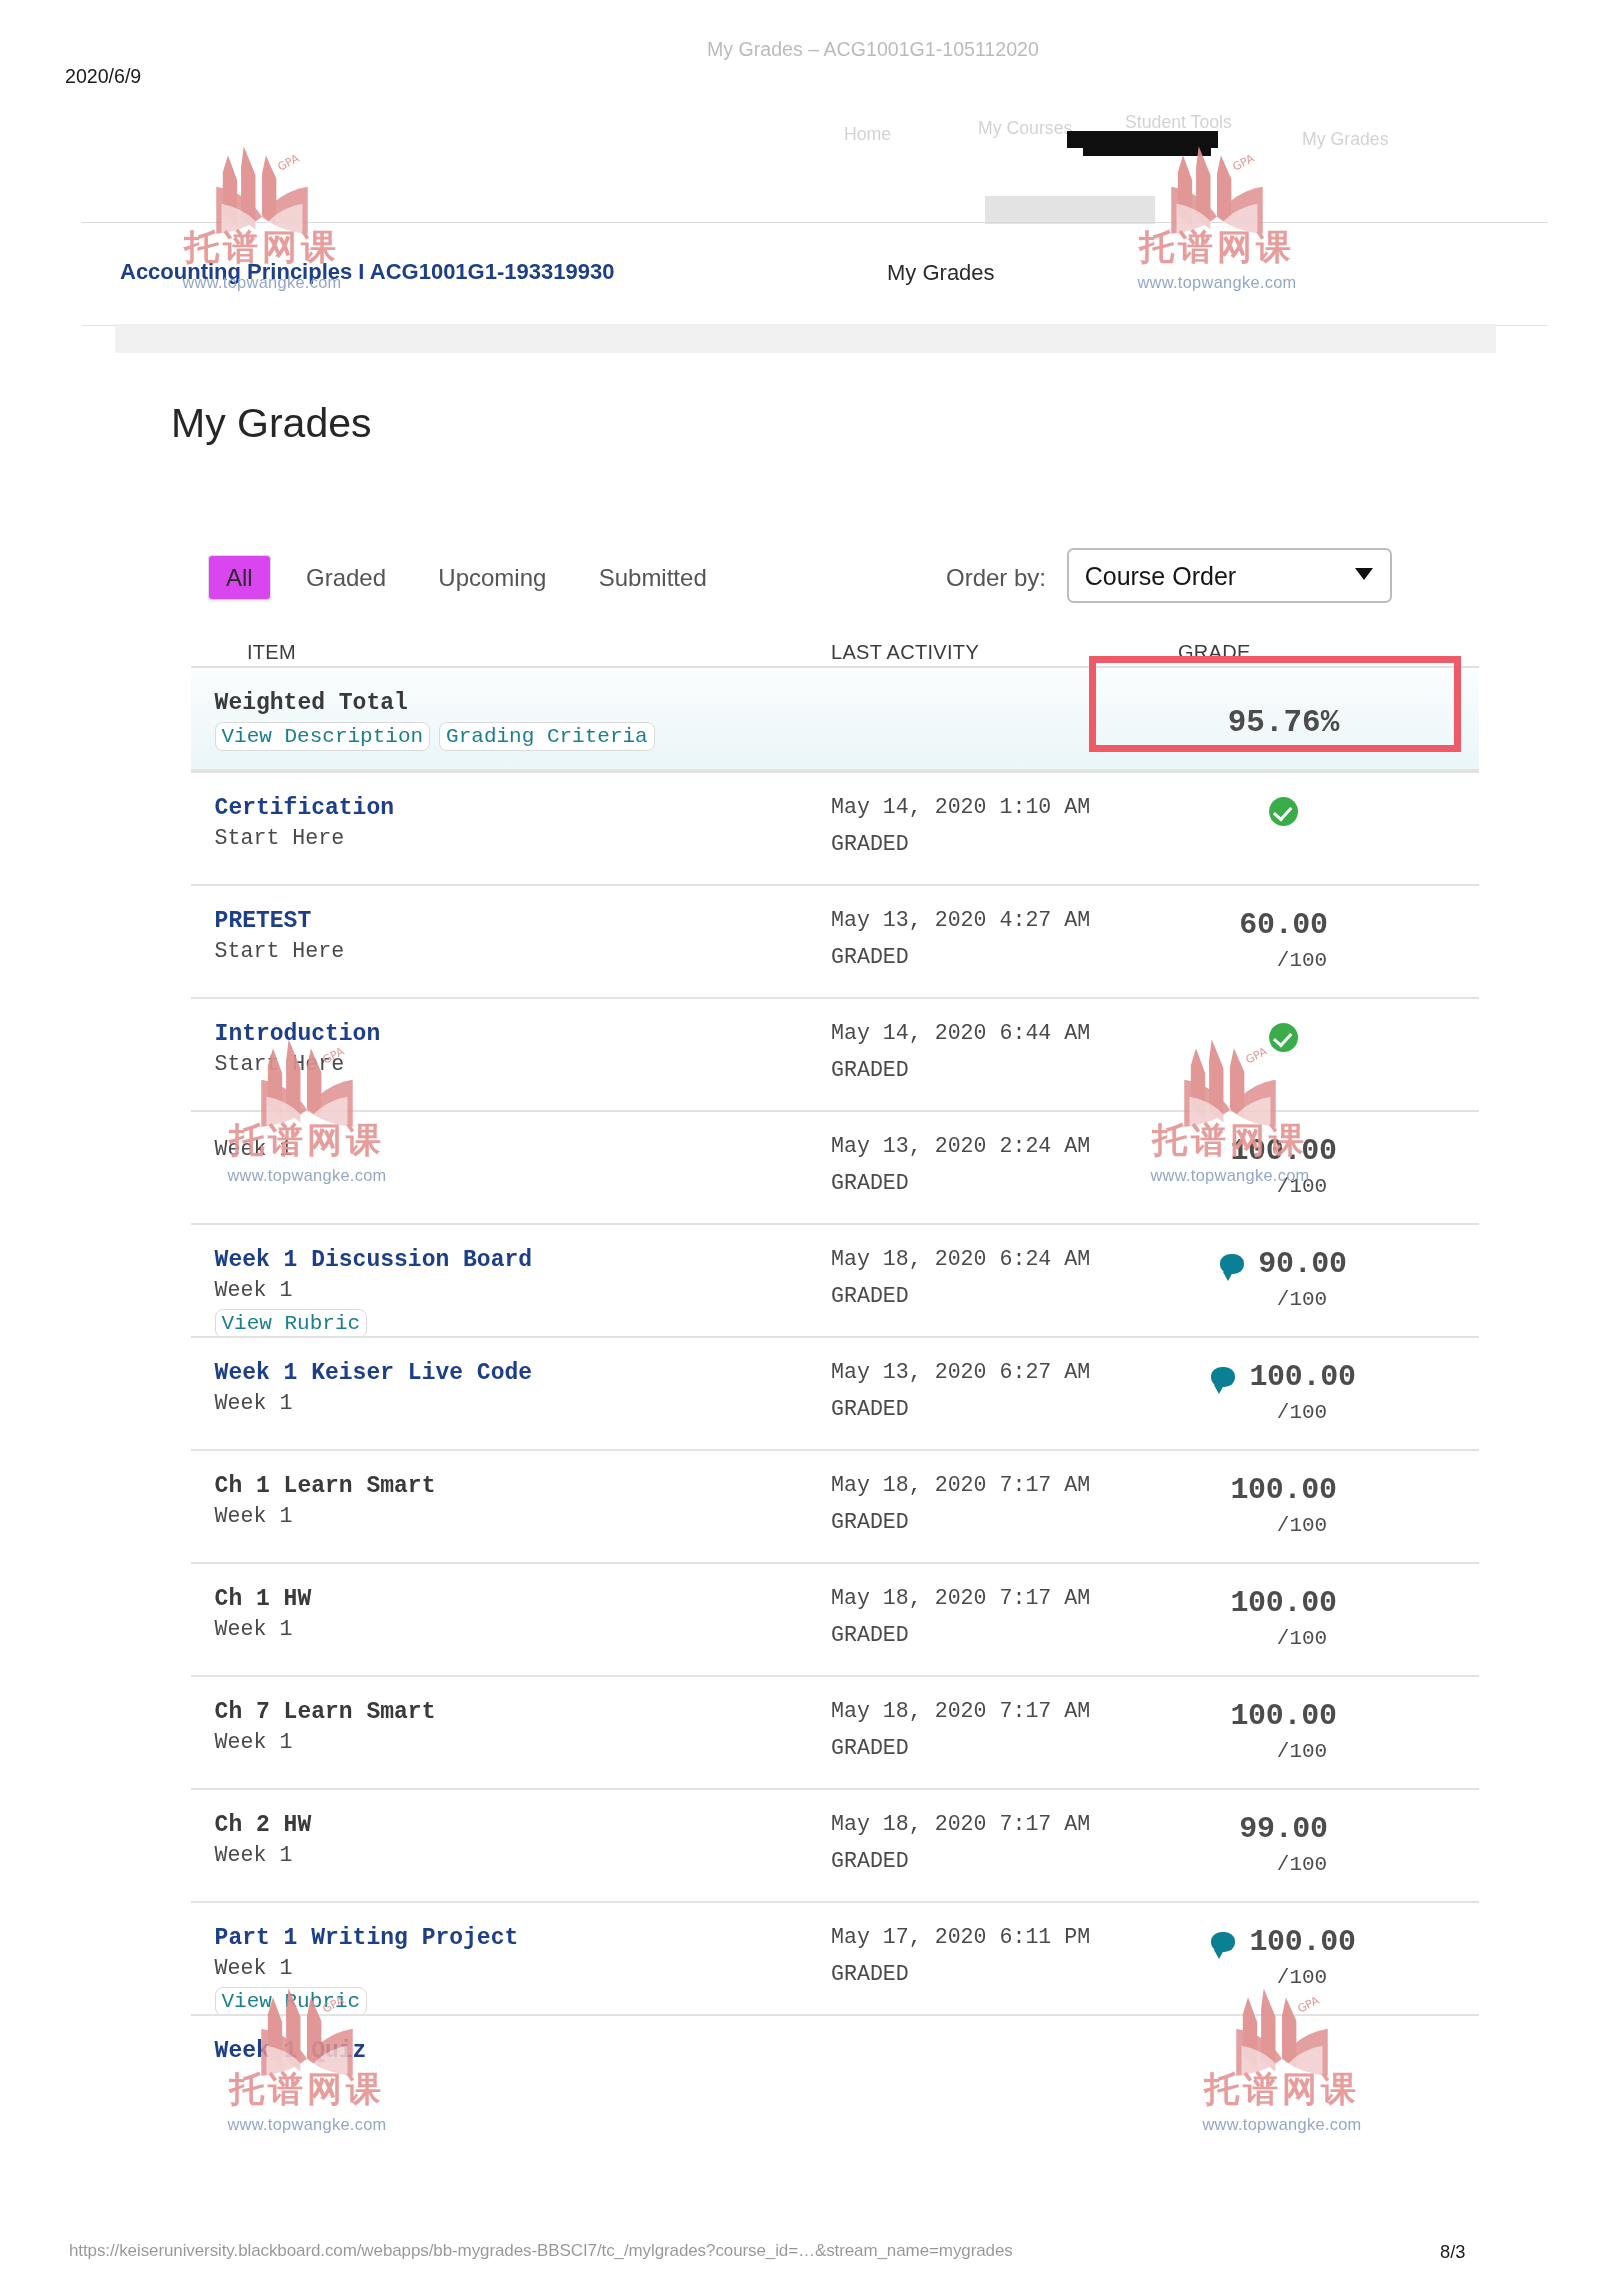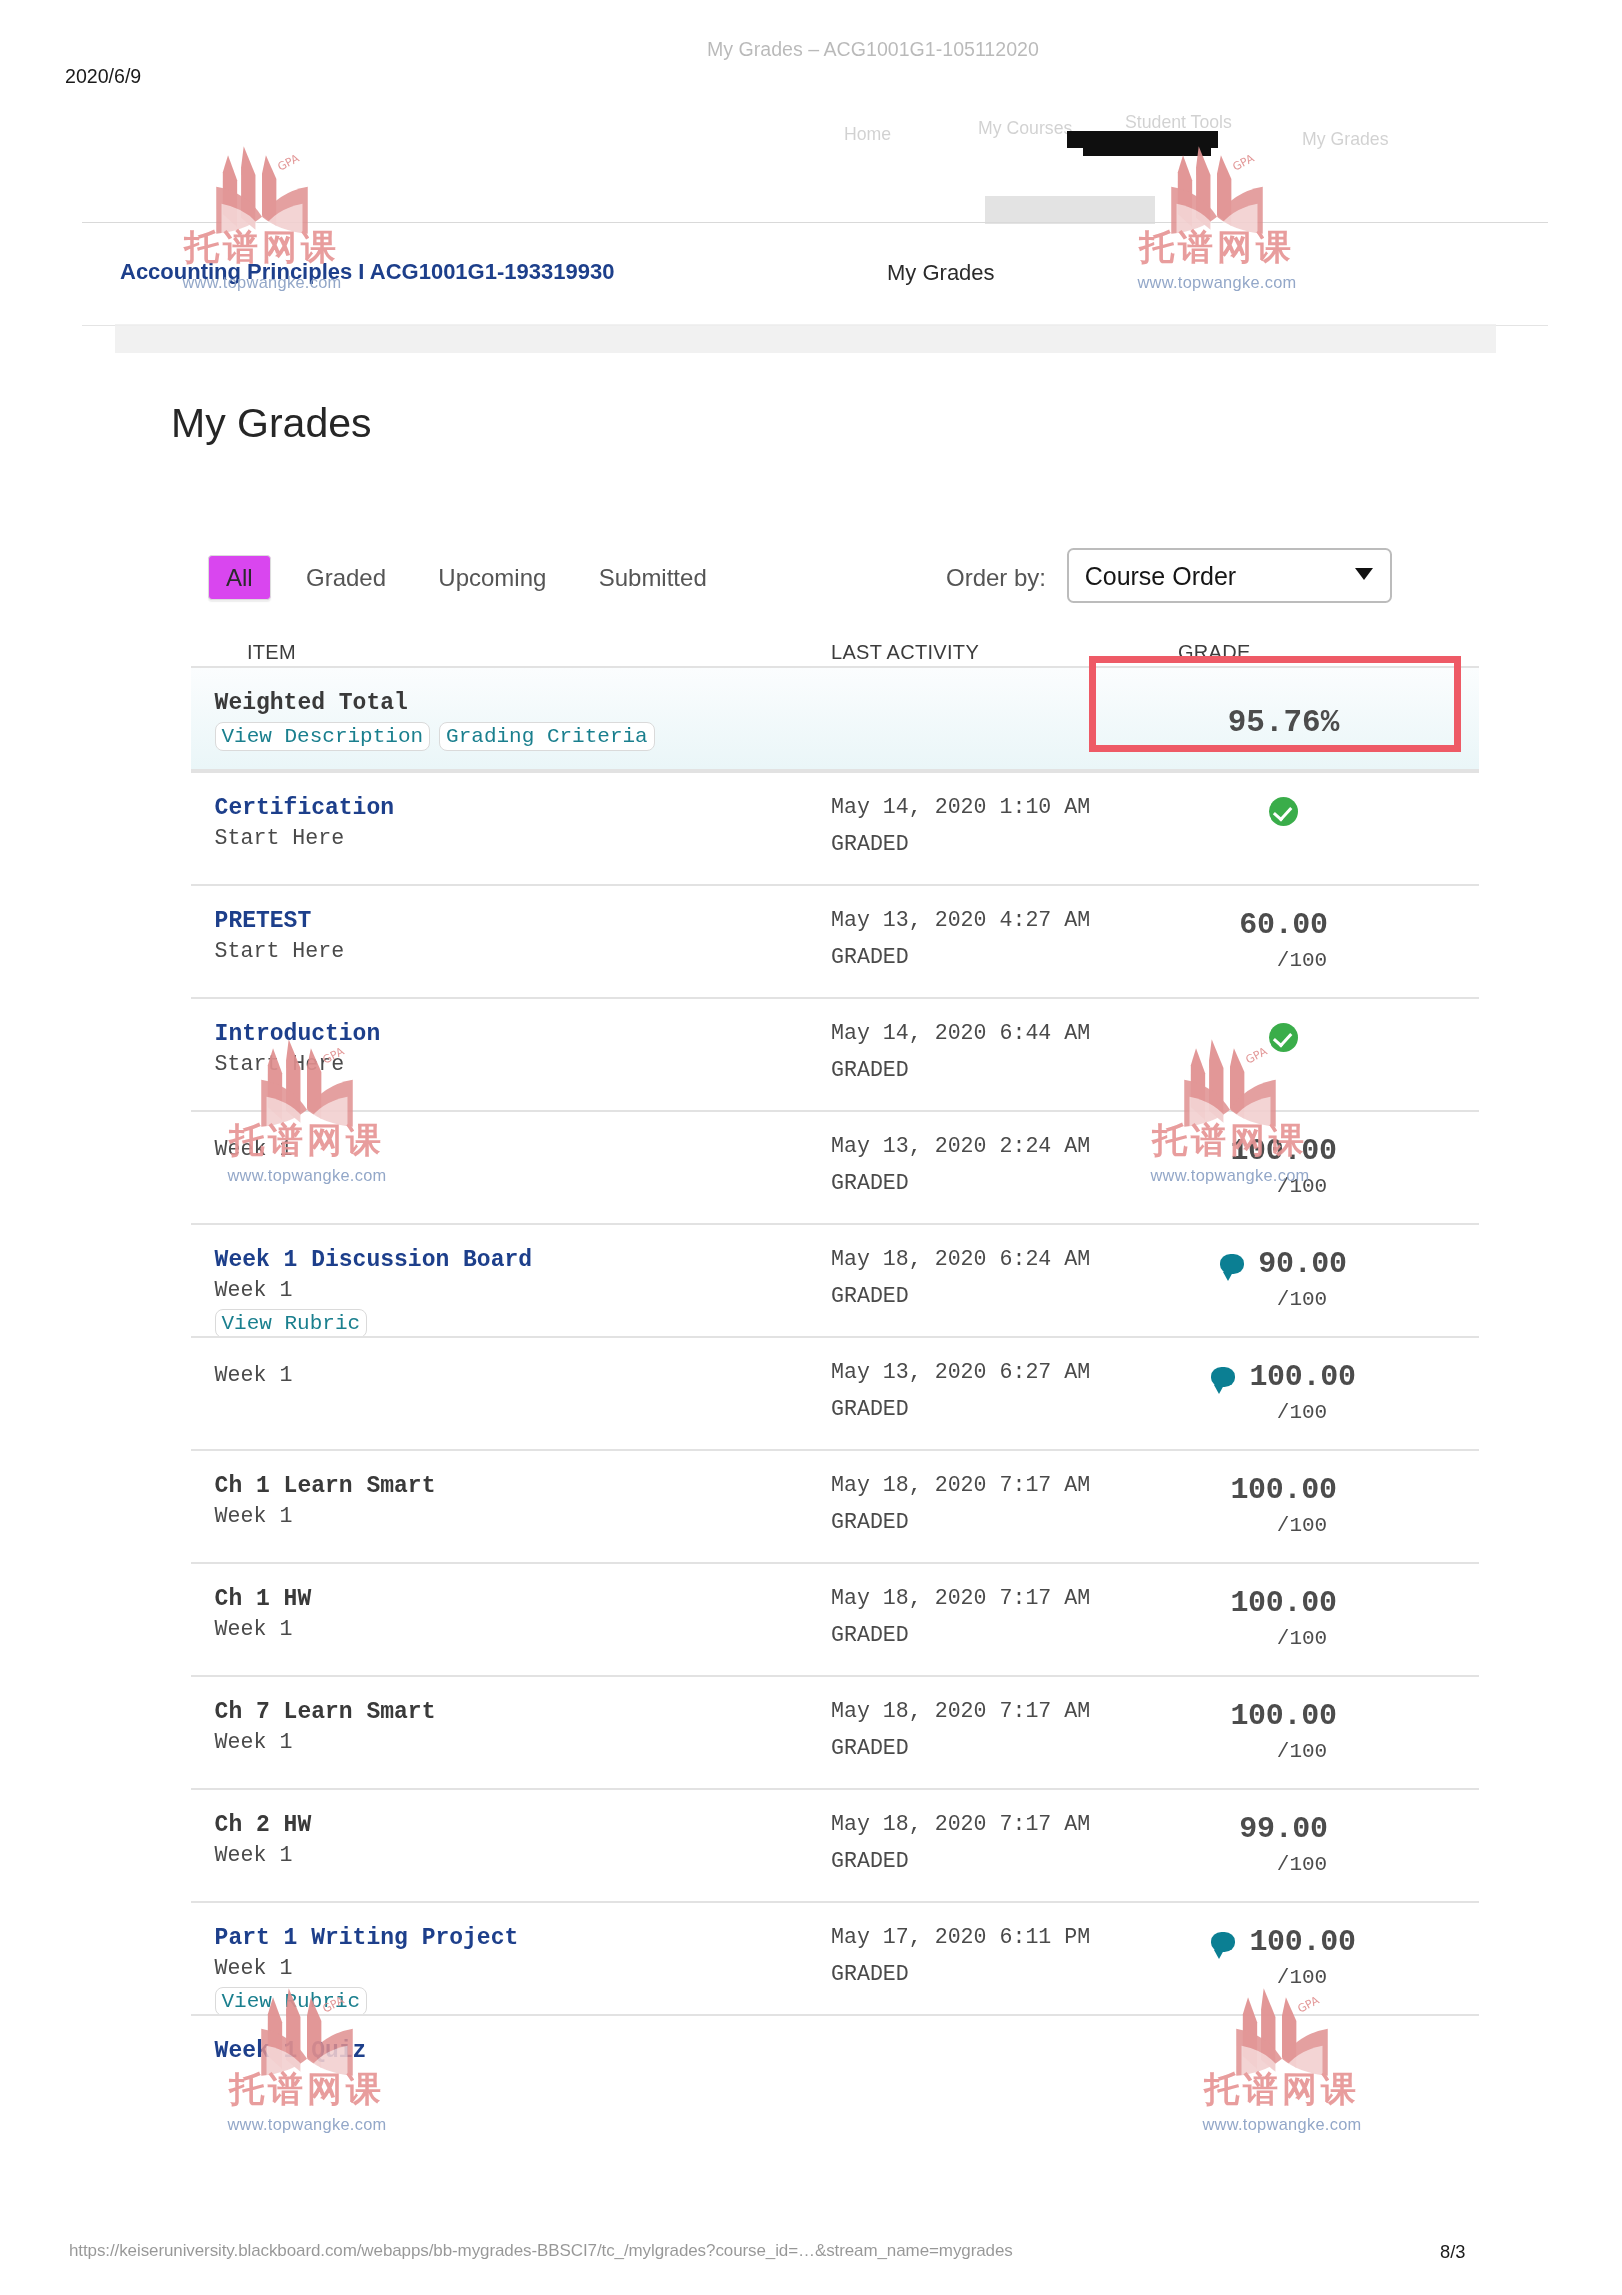--- a/index.html
+++ b/index.html
@@ -515,20 +515,21 @@
       <div class="cell-grade">
         <div class="grade-line">
           <span class="icon-comment"></span>
           <span class="grade-score">90.00</span>
         </div>
         <div class="grade-denom">/100</div>
       </div>
     </div>
     <div class="grade-row">
       <div class="cell-item">
+        <div class="item-name">Week 1 Keiser Live Code</div>
         <div class="item-sub">Week 1</div>
       </div>
       <div class="cell-activity">
         <div>May 13, 2020 6:27 AM</div>
         <div class="activity-status">GRADED</div>
       </div>
       <div class="cell-grade">
         <div class="grade-line">
           <span class="icon-comment"></span>
           <span class="grade-score">100.00</span>

